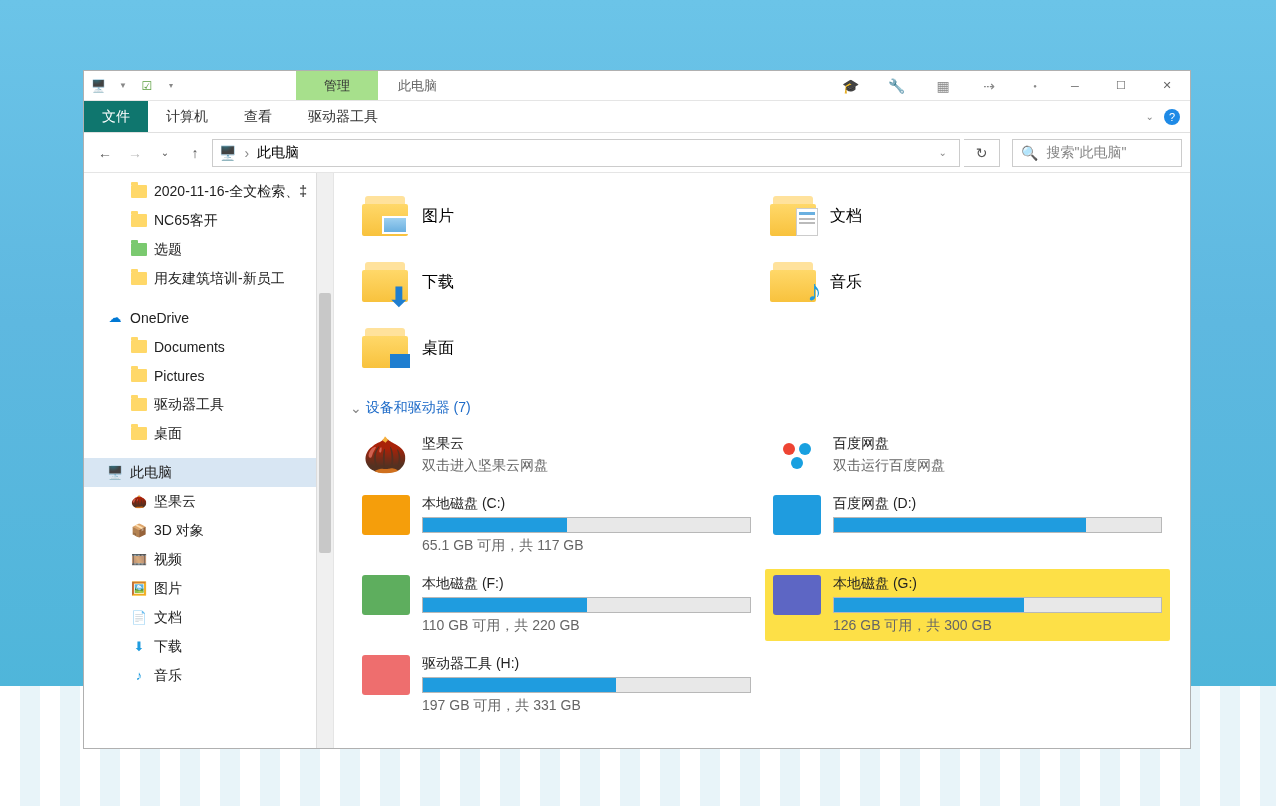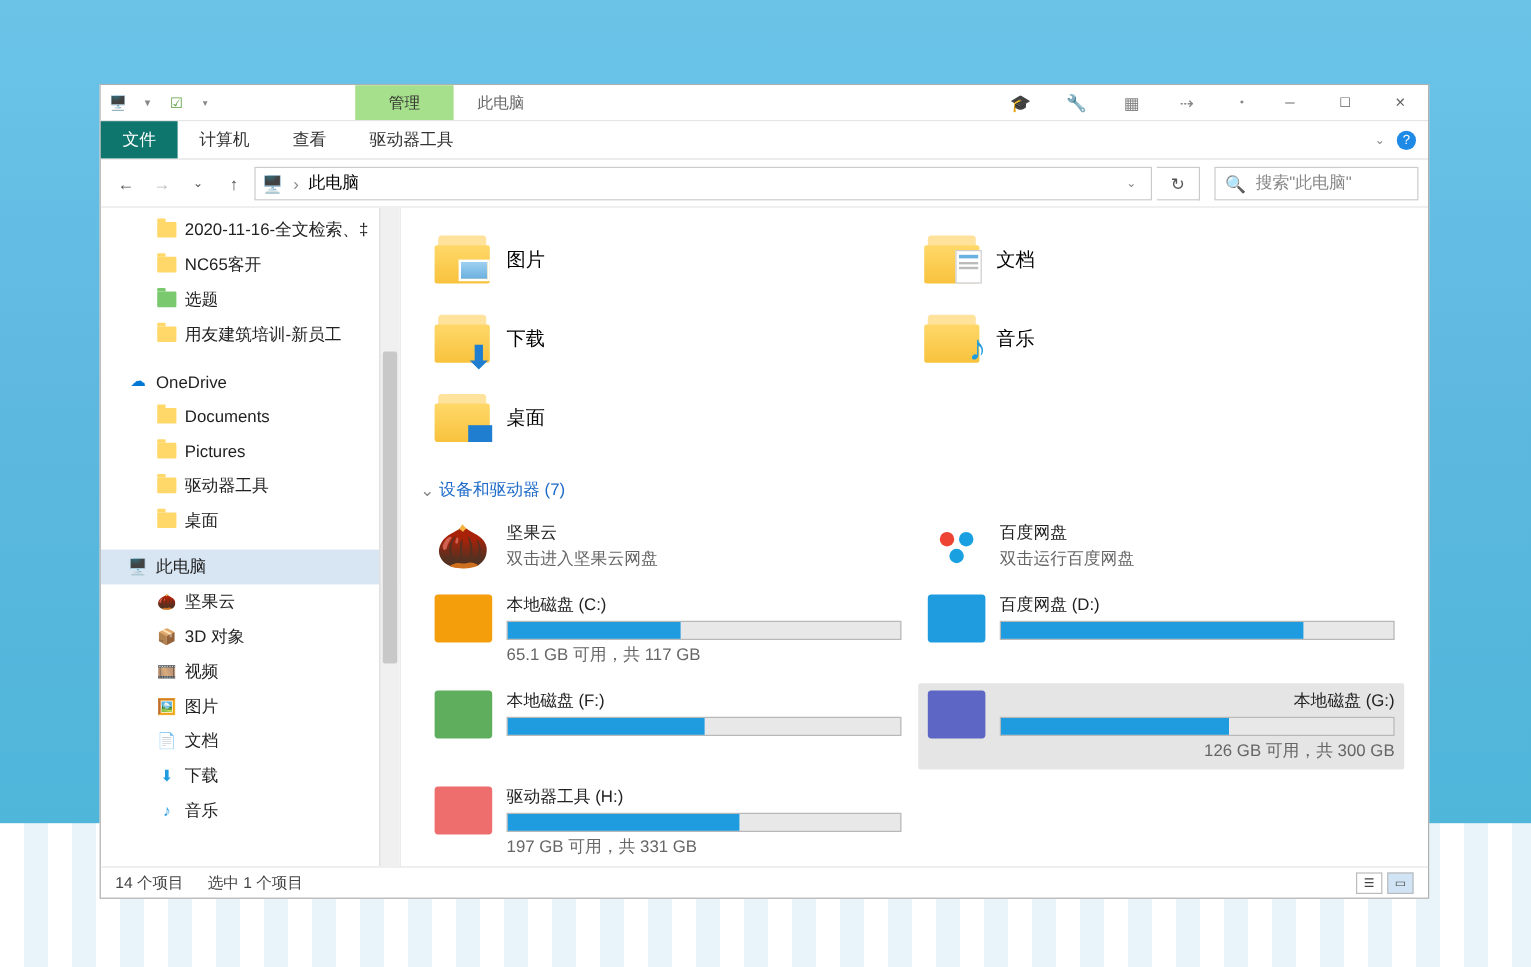--- a/index.html
+++ b/index.html
@@ -43,21 +43,21 @@
 .content { flex: 1; overflow-y: auto; padding: 8px 0; }
 .folders-grid { display: grid; grid-template-columns: 1fr 1fr; gap: 8px 16px; padding: 6px 28px 18px 28px; }
 .folder-entry { display: flex; align-items: center; gap: 12px; height: 58px; }
 .big-folder { width: 48px; height: 40px; position: relative; }
 .bf-back { position: absolute; left: 3px; top: 0; width: 40px; height: 34px; background: #ffe29c; border-radius: 3px; }
 .bf-front { position: absolute; left: 0; bottom: 0; width: 46px; height: 32px; background: linear-gradient(#ffd869, #f8c23d); border-radius: 2px; }
 .bf-overlay { position: absolute; }
 .section-hdr { padding: 4px 28px 12px 16px; color: #1e6bc8; font-size: 14px; display: flex; align-items: center; gap: 4px; }
 .drives-grid { display: grid; grid-template-columns: 1fr 1fr; gap: 8px 6px; padding: 0 20px 16px 20px; }
 .drive-entry { display: flex; gap: 12px; padding: 6px 8px; border-radius: 2px; }
-.drive-entry.selected { background: #e5e5e5; text-align: right; }
+.drive-entry.selected { background: #fde047; }
 .drive-ico { width: 48px; height: 40px; flex: none; border-radius: 4px; display: flex; align-items: center; justify-content: center; }
 .drive-info { flex: 1; display: flex; flex-direction: column; gap: 4px; }
 .drive-name { font-size: 14px; color: #222; }
 .drive-sub { font-size: 14px; color: #666; }
 .drive-bar { height: 16px; border: 1px solid #b8b8b8; background: #e8e8e8; position: relative; }
 .drive-fill { height: 100%; background: #1f9cdf; }
 .status-bar { height: 26px; border-top: 1px solid #e5e5e5; display: flex; align-items: center; padding: 0 12px; font-size: 13px; color: #444; }
 .status-right { margin-left: auto; display: flex; gap: 4px; }
 .view-btn { width: 22px; height: 18px; border: 1px solid #bbb; display: flex; align-items: center; justify-content: center; font-size: 10px; }
 .view-btn.active { background: #d0e4f5; }
@@ -325,20 +325,21 @@
               </div>
             </div>
           </div>
           <div class="drive-entry">
             <div class="drive-ico" style="background:#5eae5e;border-radius:3px"></div>
             <div class="drive-info">
               <div class="drive-name">本地磁盘 (F:)</div>
               <div class="drive-bar">
                 <div class="drive-fill" style="width:50%"></div>
               </div>
+              <div class="drive-sub">110 GB 可用，共 220 GB</div>
             </div>
           </div>
           <div class="drive-entry selected">
             <div class="drive-ico" style="background:#5d66c4;border-radius:3px"></div>
             <div class="drive-info">
               <div class="drive-name">本地磁盘 (G:)</div>
               <div class="drive-bar">
                 <div class="drive-fill" style="width:58%"></div>
               </div>
               <div class="drive-sub">126 GB 可用，共 300 GB</div>
@@ -351,22 +352,13 @@
               <div class="drive-bar">
                 <div class="drive-fill" style="width:59%"></div>
               </div>
               <div class="drive-sub">197 GB 可用，共 331 GB</div>
             </div>
           </div>
         </div>
     </div>
   </div>
 
-  <div class="status-bar">
-    <span>14 个项目</span>
-    <span style="width:20px"></span>
-    <span>选中 1 个项目</span>
-    <div class="status-right">
-      <div class="view-btn">☰</div>
-      <div class="view-btn active">▭</div>
-    </div>
-  </div>
 </div>
 
 </body></html>

